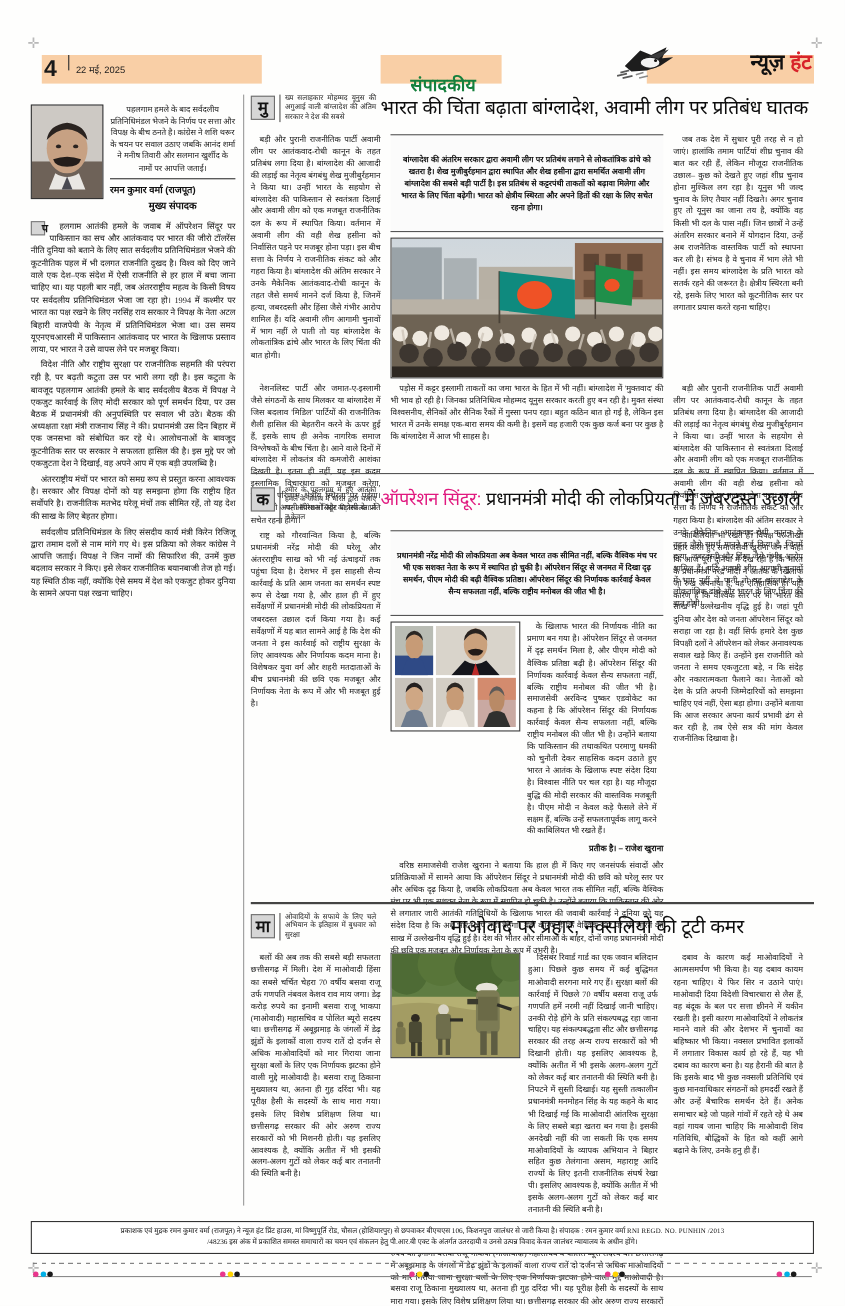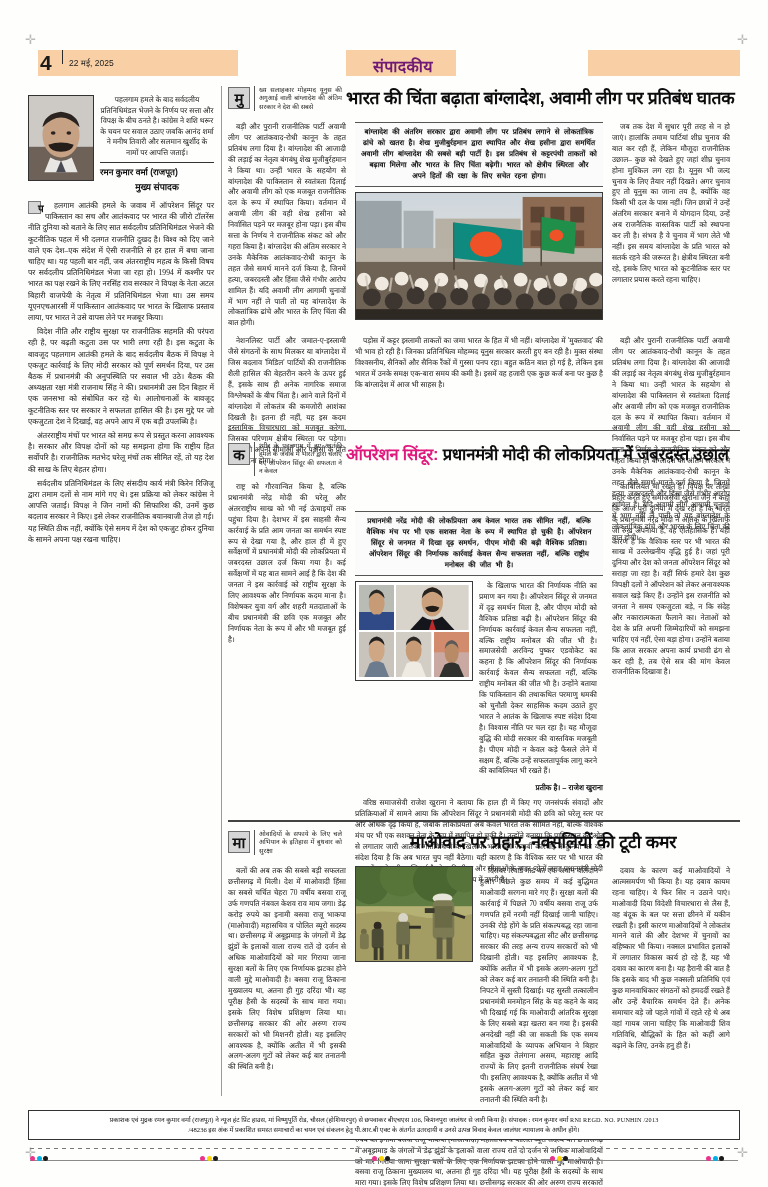--- a/index.html
+++ b/index.html
@@ -31,24 +31,24 @@
     font-family: "Liberation Sans", sans-serif; font-weight: bold;
     font-size: 21px; color: #1a1a1a; line-height: 26px;
   }
   .pagedate {
     position: absolute; left: 34px; top: 0px; height: 14px; line-height: 27px;
     font-size: 8.5px; color: #1c1c1c; padding-left: 6px;
     border-left: 1.6px solid #2b2b2b;
     font-family: "Liberation Sans", sans-serif;
   }
   .section-title {
-    position: absolute; left: 290px; top: 4px; width: 170px; height: 26px;
+    position: absolute; left: 290px; top: 16px; width: 170px; height: 26px;
     text-align: center; line-height: 26px;
     font-family: "Liberation Sans", sans-serif; font-weight: bold;
-    font-size: 16px; letter-spacing: .3px; color: #701a75;
+    font-size: 16px; letter-spacing: .3px; color: #15803d;
   }
   .brand { position: absolute; right: 0px; top: -6px; width: 190px; height: 36px; }
   .brand-bird { position: absolute; left: 8px; top: -4px; width: 62px; height: 34px; }
   .brand-text {
     position: absolute; right: 2px; top: 2px;
     font-family: "Liberation Sans", sans-serif; font-weight: bold; font-size: 19px;
     line-height: 24px; white-space: nowrap;
   }
   .brand-1 { color: #111; }
   .brand-2 { color: #d8232a; }
@@ -101,36 +101,36 @@
     font-family: "Liberation Sans", sans-serif; font-weight: bold;
     font-size: 15px; line-height: 22px; text-align: center; color: #111;
   }
   .kicker-lines {
     position: absolute; left: 26px; top: 0; width: 88px;
     font-size: 6.6px; line-height: 8.4px; text-align: justify; color: #1b1b1b;
     border-left: 1px solid #555; padding-left: 4px;
   }
   .art-head {
     position: absolute; left: 118px; top: 0px; width: 394px;
-    font-family: "Liberation Sans", sans-serif; font-weight: bold;
+    font-family: "Liberation Sans", sans-serif; font-weight: normal;
     font-size: 17.5px; line-height: 24px; color: #0c0c0c; letter-spacing: -.2px;
     white-space: nowrap;
   }
   .art-head.small { font-size: 16.5px; }
   .head-accent { color: #e0197f; }
   .art-head.centered { text-align: center; left: 118px; width: 394px; }
 
   .cols3 { display: flex; gap: 9px; }
   .col { font-size: 7.4px; line-height: 10.9px; text-align: justify; color: #161616; }
   .col p { margin-bottom: 3px; text-indent: 8px; }
 
   .standfirst {
     border-top: 1px solid #555; border-bottom: 1px solid #555;
-    padding: 4px 6px; margin-bottom: 5px;
-    font-family: Liberation Mono, monospace; font-weight: bold;
+    padding: 16px 6px; margin-bottom: 5px;
+    font-family: Liberation Sans, sans-serif; font-weight: bold;
     font-size: 7.2px; line-height: 11px; text-align: center; color: #111;
     background: #fbfbfb;
   }
   .photo { width: 100%; border: 1px solid #3a3a3a; overflow: hidden; position: relative; }
   .byline { font-family: "Liberation Sans", sans-serif; font-weight: bold; font-size: 7.4px;
             text-align: right; margin: 3px 0 4px; color: #111; }
 
   
   .scene { display: block; width: 100%; height: 100%; }
 
@@ -164,20 +164,33 @@
   <div class="masthead">
     <div class="mast-band">
       <div class="band-seg band-a"></div>
       <div class="band-seg band-b"></div>
       <div class="band-seg band-c"></div>
     </div>
     <div class="pagenum">4</div>
     <div class="pagedate">22 मई, 2025</div>
     <div class="section-title">संपादकीय</div>
 
+    <div class="brand">
+      <svg class="brand-bird" viewBox="0 0 62 34">
+        <path d="M10 20 L24 6 L34 10 L48 3 L44 13 L54 12 L42 20 L30 24 L16 25 Z" fill="#1d1d1d"></path>
+        <path d="M30 12 Q40 8 50 5 Q44 12 36 16 Z" fill="#3c3c3c"></path>
+        <ellipse cx="33" cy="17" rx="9" ry="5" fill="#f2f2f2" stroke="#1d1d1d" stroke-width="1"></ellipse>
+        <circle cx="38" cy="15" r="1.4" fill="#111"></circle>
+        <path d="M6 26 L14 24 M3 29 L12 27 M8 31 L17 29" stroke="#5a5a5a" stroke-width="1.6" fill="none"></path>
+        <path d="M20 28 L27 26 M23 31 L31 29" stroke="#8a8a8a" stroke-width="1.4" fill="none"></path>
+      </svg>
+      <div class="brand-text">
+        <span class="brand-1">न्यूज़ </span><span class="brand-2">हंट</span>
+      </div>
+    </div>
   </div>
 
   <div class="vrule vr1"></div>
 
   <div class="leftcol">
 
     <div class="author-box">
       <div class="author-photo">
         <svg class="scene" viewBox="0 0 66 86" preserveAspectRatio="xMidYMid slice">
           <rect width="66" height="86" fill="#cdc9c4"></rect>
@@ -316,21 +329,21 @@
     <div class="art-kicker" style="height:40px;">
       <div class="kicker-cap">क</div>
       <div class="kicker-lines">श्मीर के पहलगाम में हुए आतंकी हमले के जवाब में भारत द्वारा चलाए गए ऑपरेशन सिंदूर की सफलता ने न केवल</div>
       <div class="art-head small"><span class="head-accent">ऑपरेशन सिंदूर: </span><span>प्रधानमंत्री मोदी की लोकप्रियता में जबरदस्त उछाल</span></div>
     </div>
 
     <div class="cols3" style="margin-top:0px;">
       <div class="col" style="width:118px;">
         <p>राष्ट्र को गौरवान्वित किया है, बल्कि प्रधानमंत्री नरेंद्र मोदी की घरेलू और अंतरराष्ट्रीय साख को भी नई ऊंचाइयों तक पहुंचा दिया है। देशभर में इस साहसी सैन्य कार्रवाई के प्रति आम जनता का समर्थन स्पष्ट रूप से देखा गया है, और हाल ही में हुए सर्वेक्षणों में प्रधानमंत्री मोदी की लोकप्रियता में जबरदस्त उछाल दर्ज किया गया है। कई सर्वेक्षणों में यह बात सामने आई है कि देश की जनता ने इस कार्रवाई को राष्ट्रीय सुरक्षा के लिए आवश्यक और निर्णायक कदम माना है। विशेषकर युवा वर्ग और शहरी मतदाताओं के बीच प्रधानमंत्री की छवि एक मजबूत और निर्णायक नेता के रूप में और भी मजबूत हुई है।</p>
       </div>
-      <div class="col" style="width:248px;margin-top:29px;">
+      <div class="col" style="width:248px;">
         <div class="standfirst">प्रधानमंत्री नरेंद्र मोदी की लोकप्रियता अब केवल भारत तक सीमित नहीं, बल्कि वैश्विक मंच पर भी एक सशक्त नेता के रूप में स्थापित हो चुकी है। ऑपरेशन सिंदूर से जनमत में दिखा दृढ़ समर्थन, पीएम मोदी की बढ़ी वैश्विक प्रतिष्ठा। ऑपरेशन सिंदूर की निर्णायक कार्रवाई केवल सैन्य सफलता नहीं, बल्कि राष्ट्रीय मनोबल की जीत भी है।</div>
         <div style="display:flex; gap:6px;">
           <div class="photo" style="width:118px; height:100px; padding:3px; background:#fff;">
             <div class="collage" style="width:100%; height:100%;">
               <div class="cell" style="grid-column: span 1;">
                 <svg class="scene" viewBox="0 0 40 40" preserveAspectRatio="none">
                   <rect width="40" height="40" fill="#b9bcb4"></rect>
                   <rect y="24" width="40" height="16" fill="#2f4a86"></rect>
                   <ellipse cx="20" cy="16" rx="9" ry="11" fill="#c79b76"></ellipse>
                   <path d="M11 12 Q20 2 29 12 Q28 5 20 4 Q12 5 11 12 Z" fill="#2b2724"></path>

